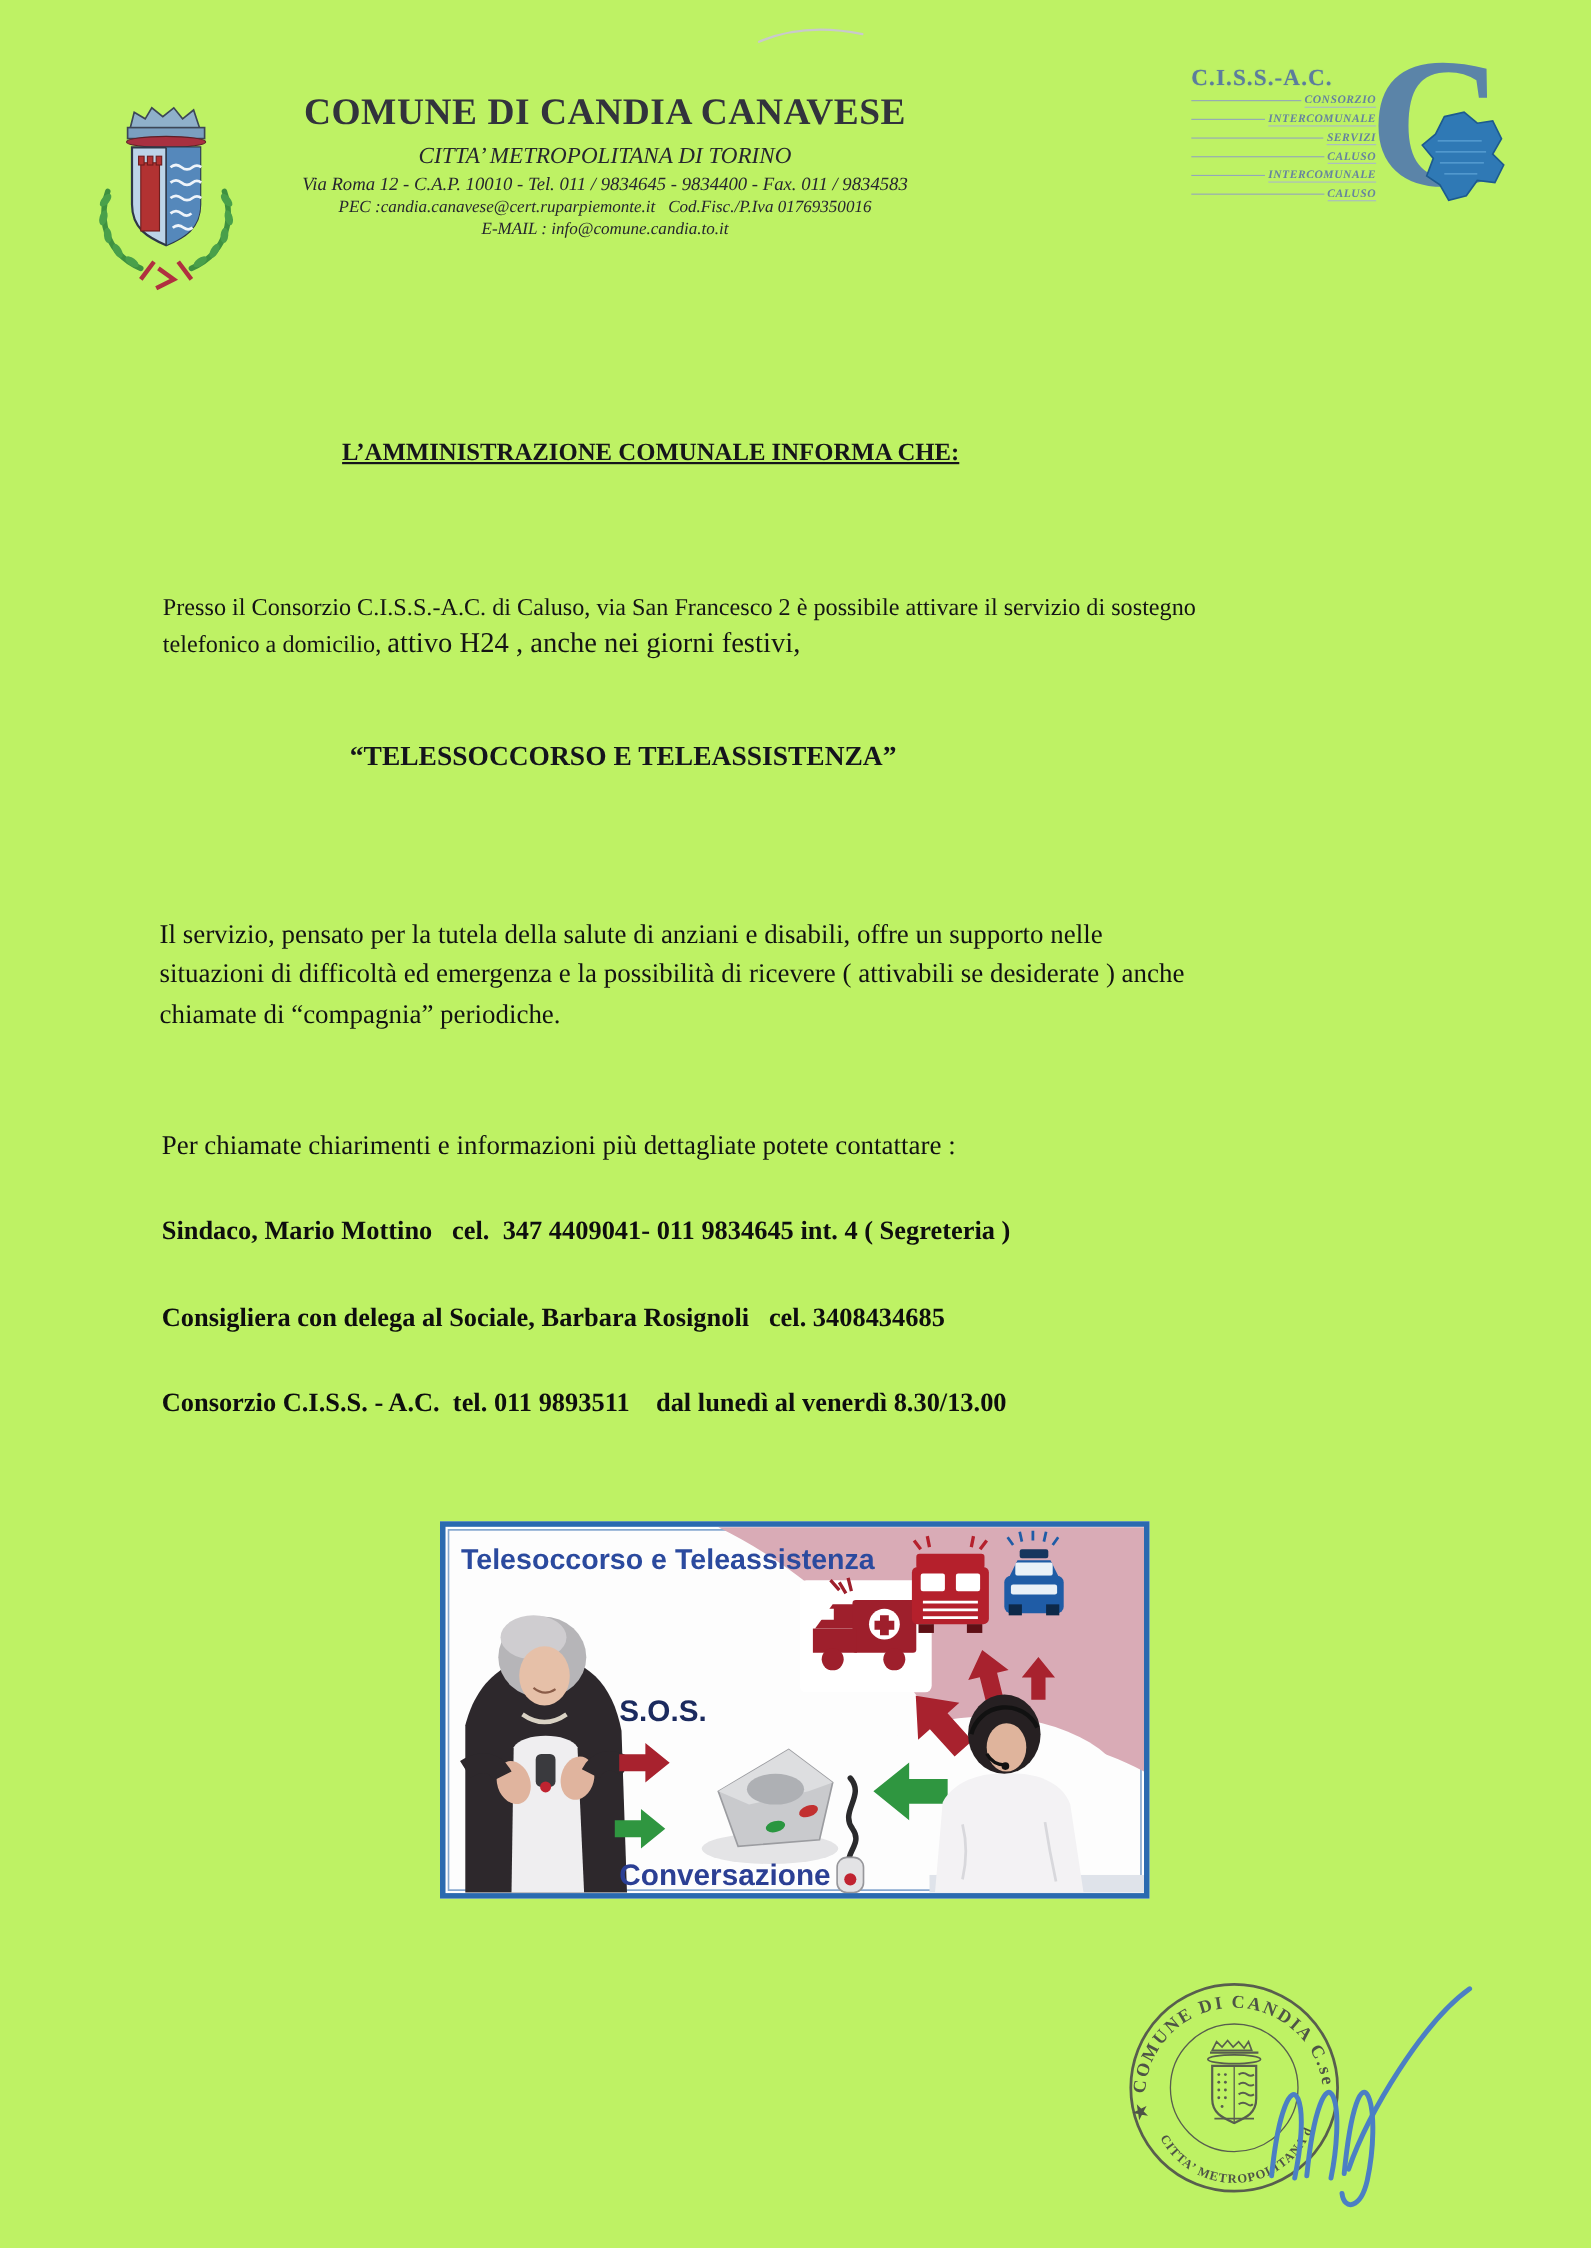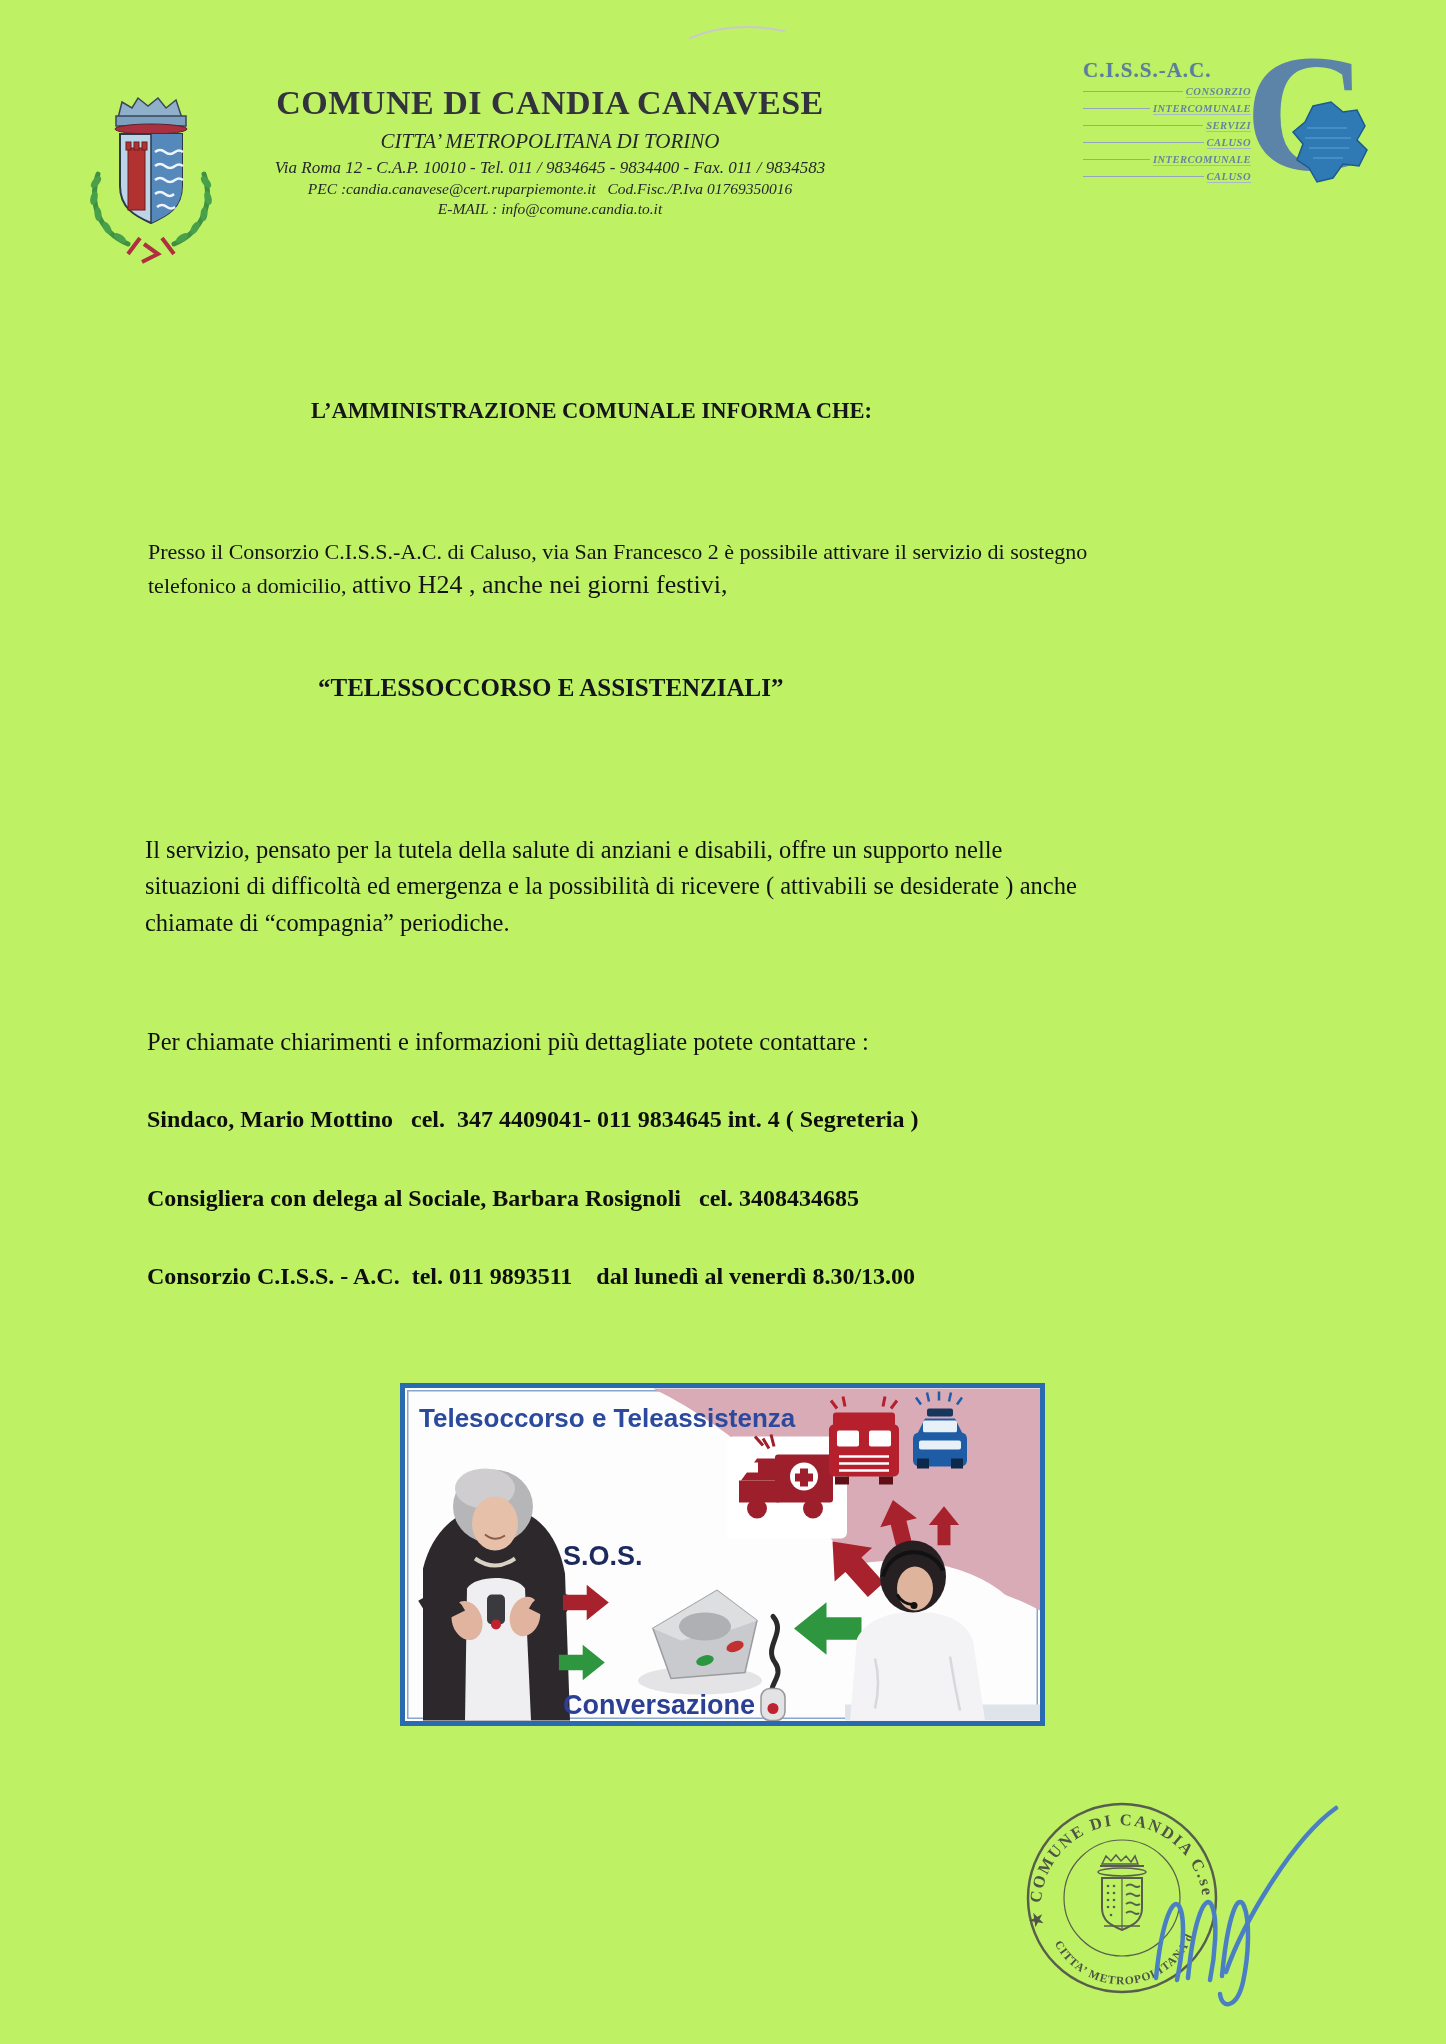--- a/index.html
+++ b/index.html
@@ -25,21 +25,21 @@
     text-shadow:0 0 1px rgba(92,125,157,.5);}
   .ciss-row{display:flex;align-items:center;height:17px;}
   .ciss-rule{flex:1;border-top:1.5px solid #93a6bb;margin-right:3px;}
   .ciss-word{font-size:10.5px;font-weight:bold;font-style:italic;color:#66839f;letter-spacing:.5px;
     border-bottom:1px solid #a9b8c9;}
   .ciss-bigC{position:absolute;left:162px;top:-12px;font-size:168px;line-height:1;
     font-weight:bold;color:#5b84a8;font-family:"Liberation Serif",serif;}
   .ciss-map{position:absolute;left:200px;top:58px;}
 
   
-  .announce{left:311px;top:398px;font-size:22.5px;font-weight:bold;color:#15151a;white-space:nowrap;}
+  .announce{left:311px;top:398px;font-size:22.5px;font-weight:bold;color:#15151a;white-space:nowrap;text-decoration:underline;}
   .intro{left:148px;top:536px;width:945px;font-size:22px;line-height:1.42;color:#141414;}
   .intro .big{font-size:26px;}
   .service-title{left:318px;top:674px;font-size:25px;font-weight:bold;color:#14141c;white-space:nowrap;}
   .descr{left:145px;top:832px;width:940px;font-size:24.5px;line-height:1.48;color:#121212;}
   .contacts-intro{left:147px;top:1028px;font-size:24.5px;color:#121212;white-space:pre;}
   .contact{font-size:24px;font-weight:bold;color:#0e0e0e;white-space:pre;}
   .c1{left:147px;top:1106px;}
   .c2{left:147px;top:1185px;}
   .c3{left:147px;top:1263px;}
 
@@ -156,21 +156,21 @@
       <g stroke="#5da3d6" stroke-width="1.2" fill="none">
         <path d="M24,30 h40 M22,40 h46 M26,50 h40 M30,60 h30"></path>
       </g>
     </svg>
   </div>
 
   <div class="abs announce">L’AMMINISTRAZIONE COMUNALE INFORMA CHE:</div>
 
   <div class="abs intro"><span>Presso il Consorzio C.I.S.S.-A.C. di Caluso, via San Francesco 2 è possibile attivare il servizio di sostegno telefonico a domicilio, </span><span class="big">attivo  H24 , anche nei giorni festivi,</span></div>
 
-  <div class="abs service-title">“TELESSOCCORSO E ASSISTENZIALI”</div>
+  <div class="abs service-title">“TELESSOCCORSO E TELEASSISTENZA”</div>
 
   <div class="abs descr">Il servizio, pensato per la tutela della salute di anziani e disabili, offre un supporto nelle situazioni di difficoltà ed emergenza e la possibilità di ricevere ( attivabili se desiderate ) anche chiamate di “compagnia” periodiche.</div>
 
   <div class="abs contacts-intro">Per chiamate chiarimenti e informazioni più dettagliate potete contattare :</div>
   <div class="abs contact c1">Sindaco, Mario Mottino   cel.  347 4409041- 011 9834645 int. 4 ( Segreteria )</div>
   <div class="abs contact c2">Consigliera con delega al Sociale, Barbara Rosignoli   cel. 3408434685</div>
   <div class="abs contact c3">Consorzio C.I.S.S. - A.C.  tel. 011 9893511    dal lunedì al venerdì 8.30/13.00</div>
 
   <div class="abs poster">
     <svg viewBox="0 0 635 332">

